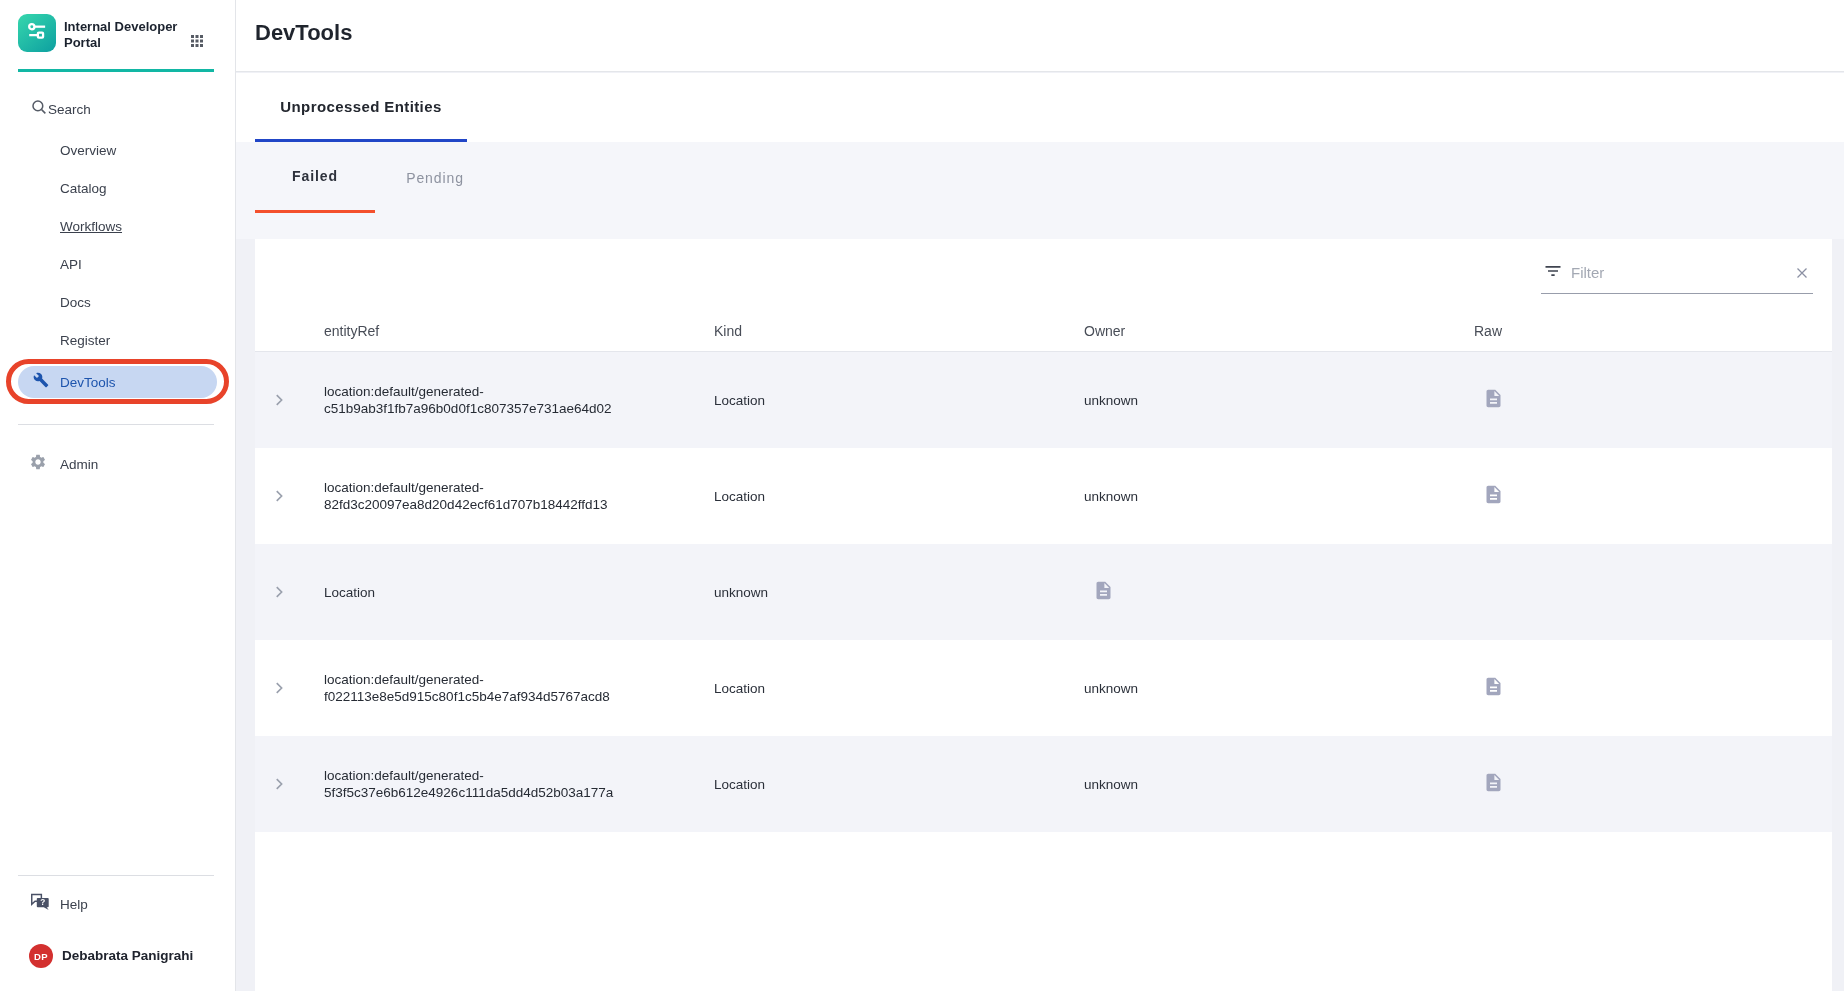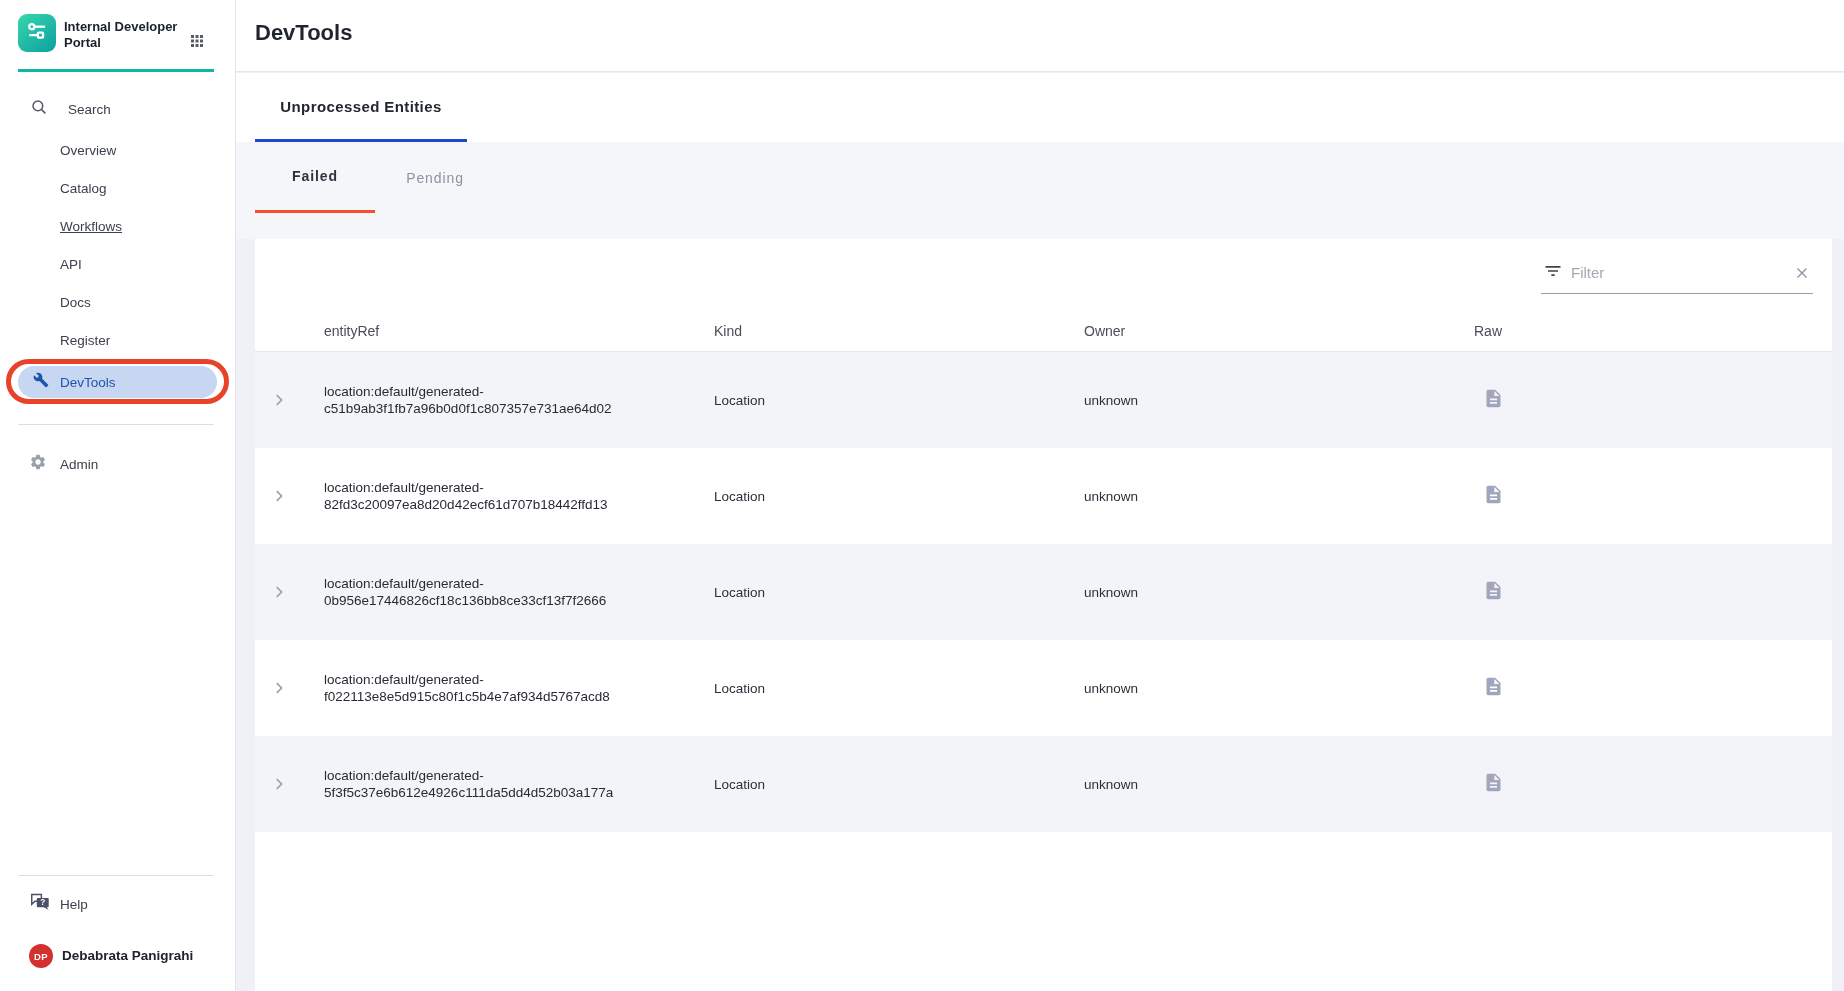--- a/index.html
+++ b/index.html
@@ -89,21 +89,21 @@
       </span>
     </div>
     <div class="app-title">Internal Developer Portal</div>
     <span class="apps-icon">
       <svg width="18" height="18" viewBox="0 0 24 24" fill="#565b64">
         <path d="M4 8h4V4H4v4zm6 0h4V4h-4v4zm6-4v4h4V4h-4zM4 14h4v-4H4v4zm6 0h4v-4h-4v4zm6 0h4v-4h-4v4zM4 20h4v-4H4v4zm6 0h4v-4h-4v4zm6 0h4v-4h-4v4z"></path>
       </svg>
     </span>
     <div class="teal-rule"></div>
 
-    <div class="srow" style="left:30px;top:98px;gap:20px;">
+    <div class="srow" style="left:30px;top:98px;gap:0;">
       <span>
         <svg width="18" height="18" viewBox="0 0 24 24" fill="none" stroke="#555b66" stroke-width="2">
           <circle cx="10.5" cy="10.5" r="6.5"></circle>
             <path d="M15.5 15.5 L20.5 20.5"></path>
         </svg>
       </span>
       <span class="lbl">Search</span>
     </div>
 
     <div class="nav-label" style="top:141px;">Overview</div>
@@ -226,21 +226,20 @@
       </span>
     </div>
   </div>
 
   <div class="trow grid-cols">
     <span class="chev">
       <svg width="18" height="18" viewBox="0 0 24 24" fill="none" stroke="#9aa0ad" stroke-width="2.2">
         <path d="M9 5.5 L15.5 12 L9 18.5"></path>
       </svg>
     </span>
-    <div class="td eref">location:default/generated-0b956e17446826cf18c136bb8ce33cf13f7f2666</div>
     <div class="td">Location</div>
     <div class="td">unknown</div>
     <div class="td">
       <span class="raw-btn">
         <svg width="21" height="21" viewBox="0 0 24 24" fill="#a2a6bd">
           <path d="M14 2H6C4.9 2 4 2.9 4 4v16c0 1.1.9 2 2 2h12c1.1 0 2-.9 2-2V8L14 2zM16 18H8v-2h8v2zm0-4H8v-2h8v2zM13 9V3.5L18.5 9H13z"></path>
         </svg>
       </span>
     </div>
   </div>

